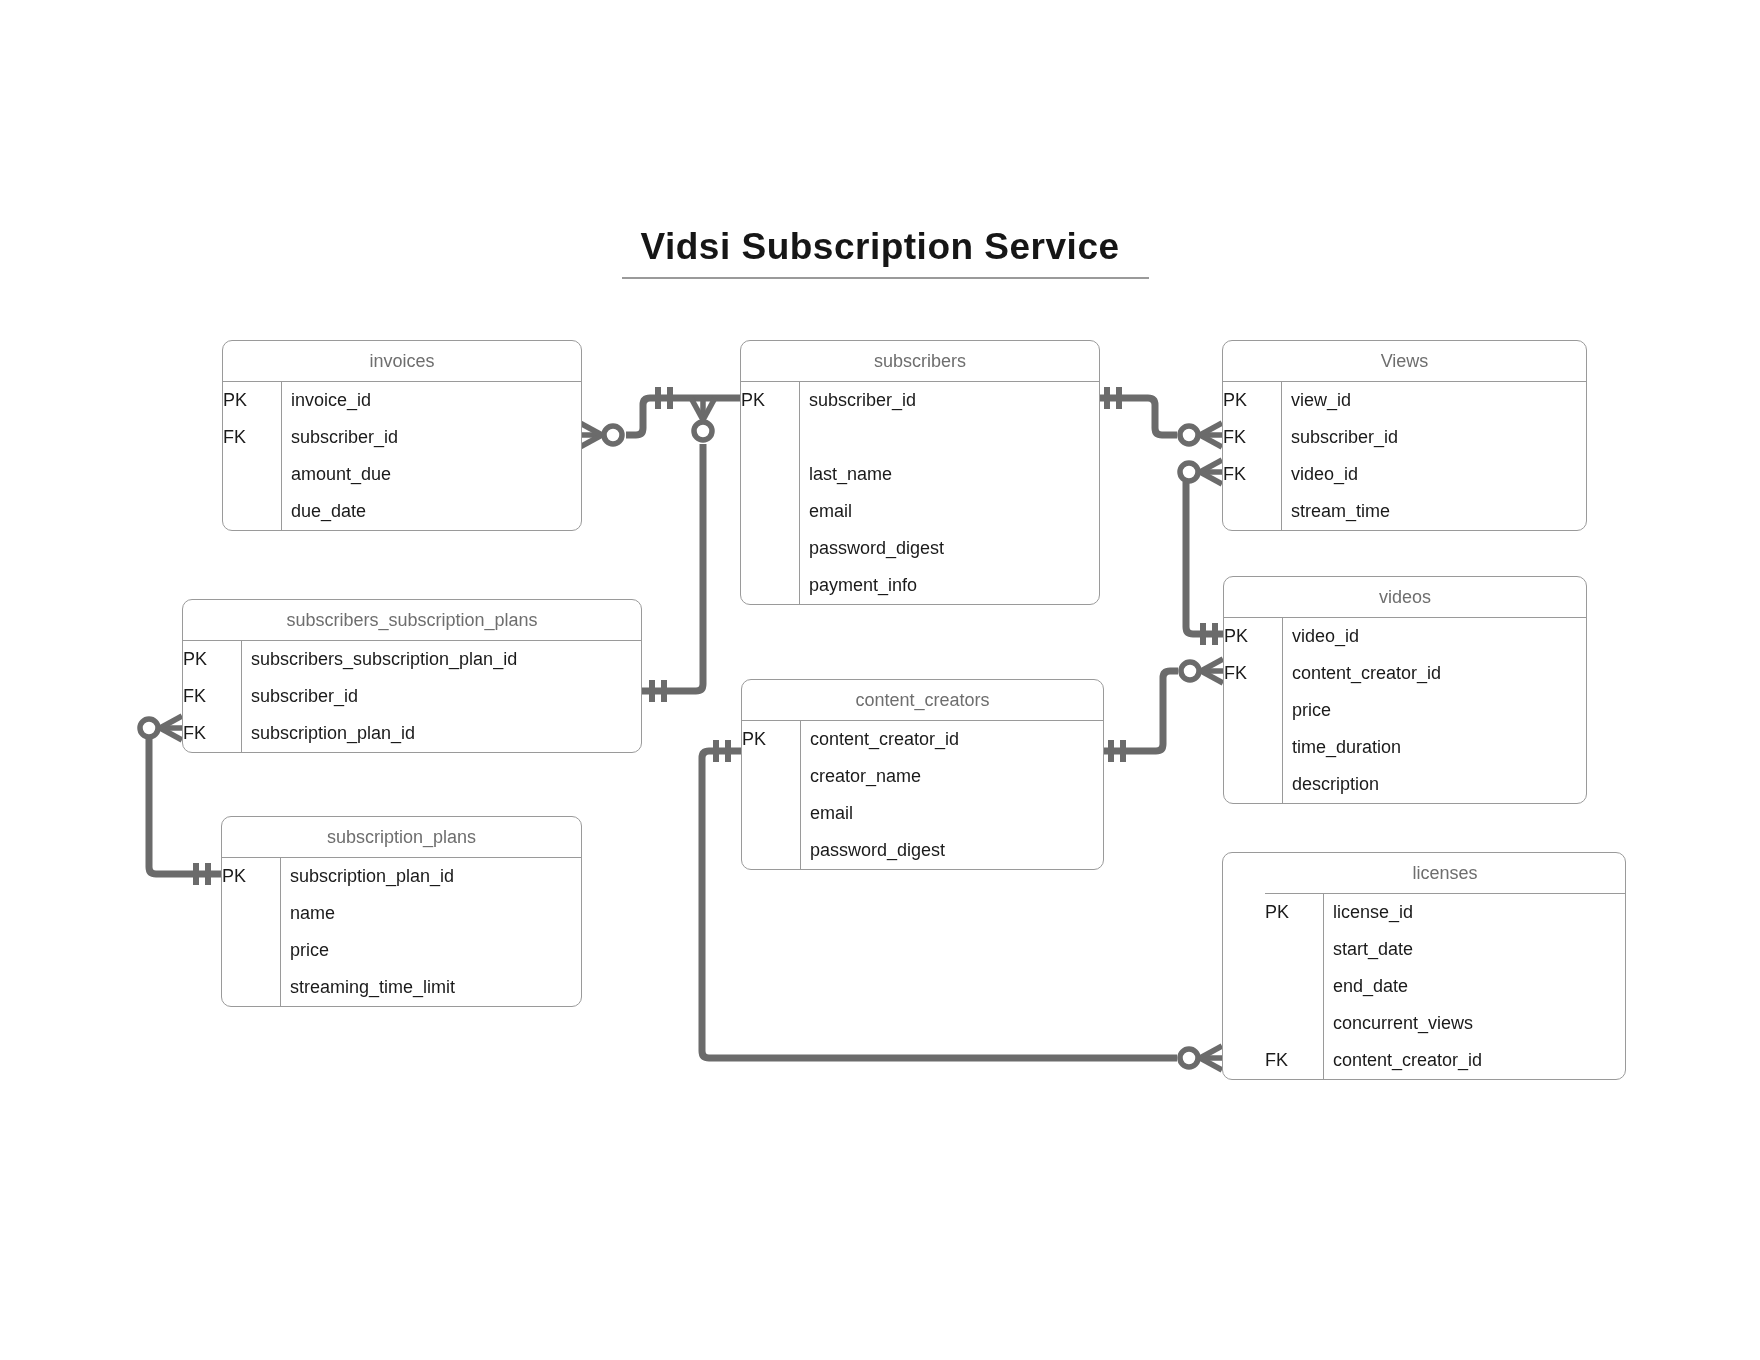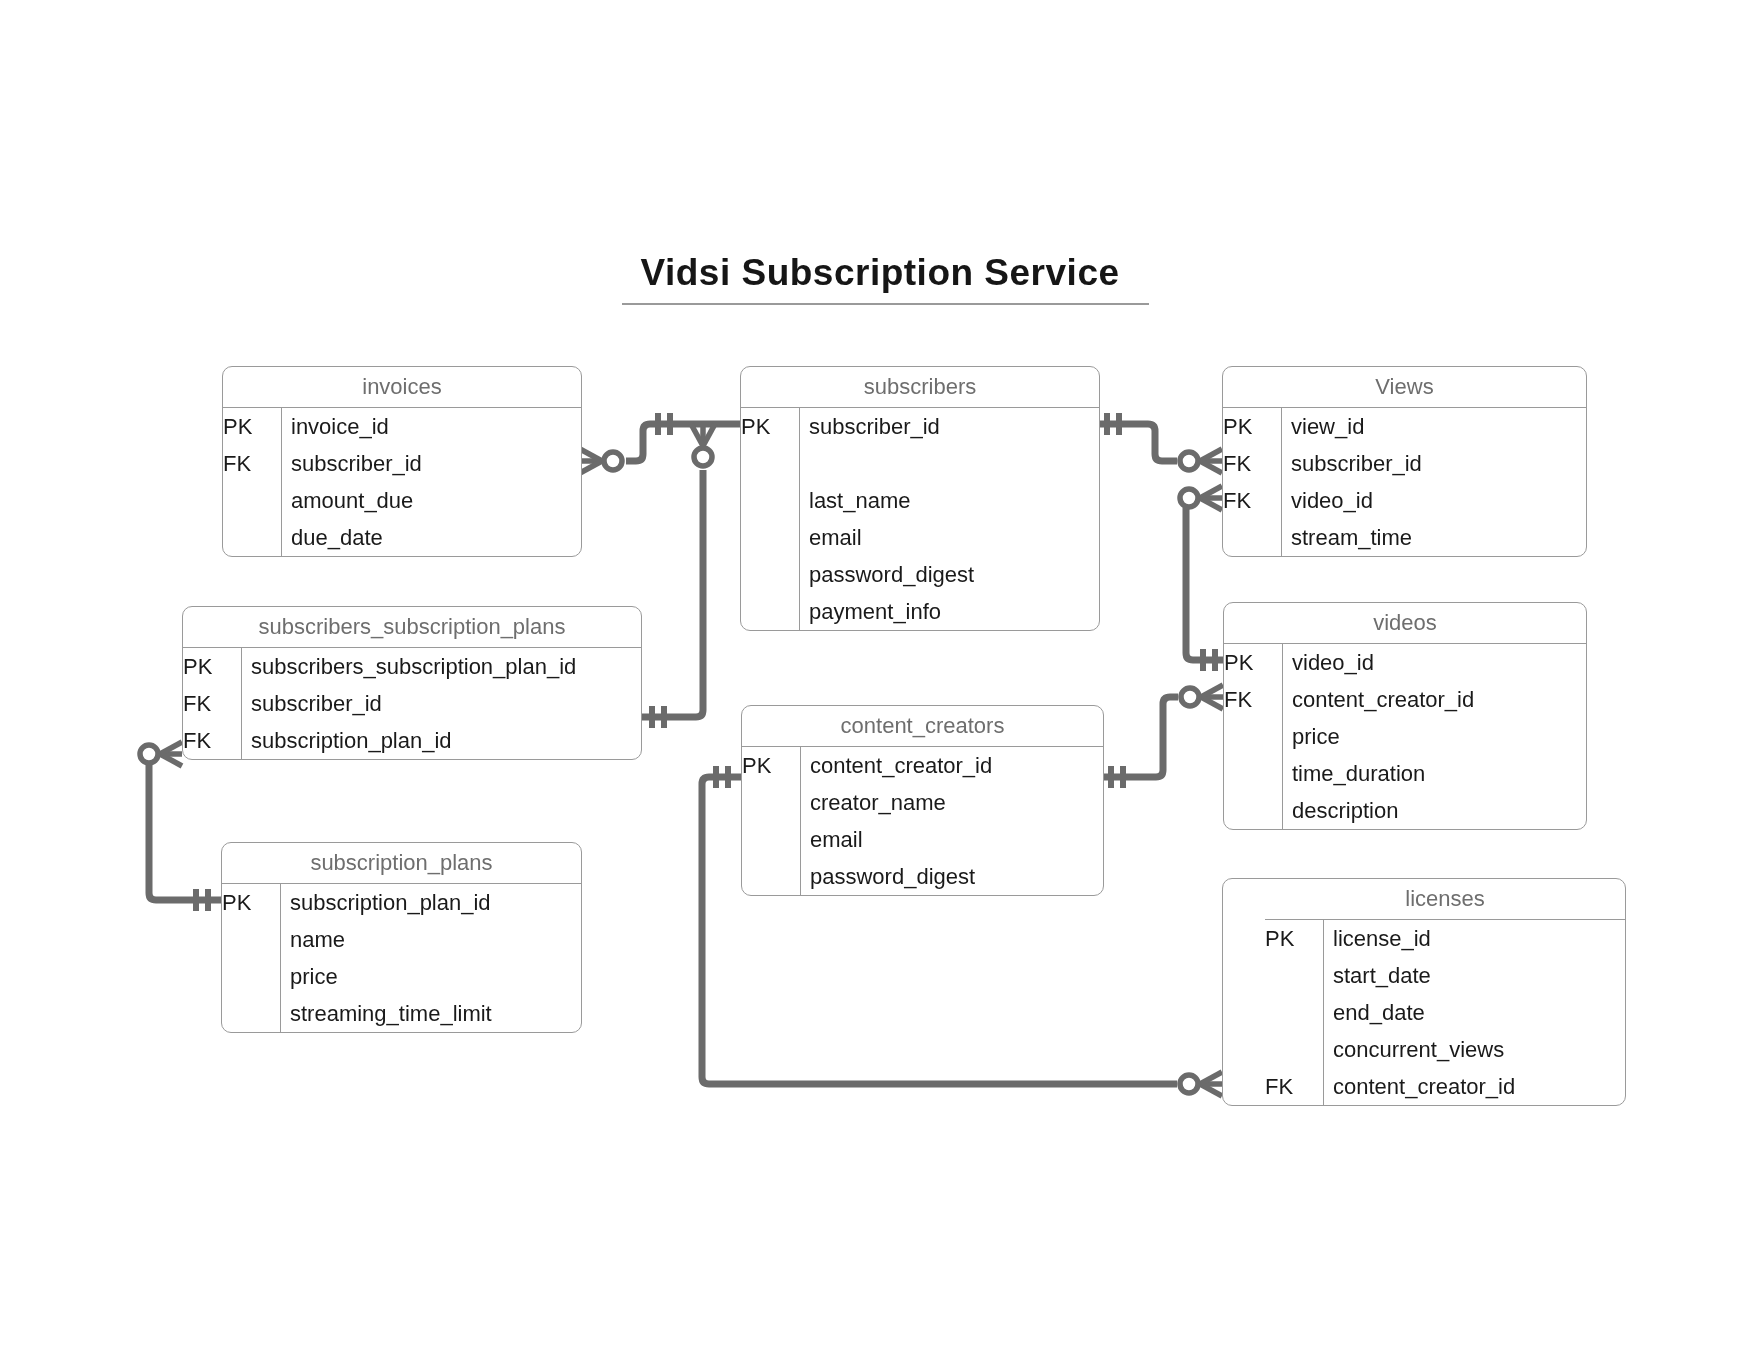--- a/index.html
+++ b/index.html
@@ -1,35 +1,35 @@
 <!DOCTYPE html>
 <html><head>
 <meta charset="utf-8">
 <style>
   html,body{margin:0;padding:0;}
   body{
     width:1760px;height:1360px;position:relative;overflow:hidden;
     background:#ffffff;
     font-family:"Liberation Sans", sans-serif;
   }
-  #canvas{position:absolute;left:0;top:0;width:1760px;height:1164px;margin-top:26px;}
+  #canvas{position:absolute;left:0;top:0;width:1760px;height:1164px;}
   #connector-layer{position:absolute;left:0;top:0;z-index:1;}
   .title{
     position:absolute;left:540px;top:226px;width:680px;
     text-align:center;font-size:37px;font-weight:bold;color:#161616;
     letter-spacing:0.5px;z-index:3;
   }
   .title-underline{
     position:absolute;left:622px;top:277px;width:527px;height:2px;
     background:#9a9a9a;z-index:3;
   }
   .er-table{
     position:absolute;background:#ffffff;
     border:1.5px solid #9a9a9a;border-radius:10px;
-    font-size:22px;color:#1a1a1a;z-index:2;overflow:hidden;
+    font-size:18px;color:#1a1a1a;z-index:2;overflow:hidden;
     box-sizing:content-box;
   }
   .er-table-title{
     height:40px;line-height:40px;text-align:center;
     color:#6e6e6e;border-bottom:1.5px solid #9a9a9a;
     white-space:nowrap;
   }
   .er-row{display:flex;height:37px;line-height:37px;}
   .er-key{
     flex:none;width:58px;text-align:left;
@@ -194,21 +194,21 @@
         </div>
         <div class="er-row">
           <div class="er-key">FK</div>
           <div class="er-field">video_id</div>
         </div>
         <div class="er-row">
           <div class="er-key"></div>
           <div class="er-field">stream_time</div>
         </div>
       </div>
-      <div class="er-table" style="left: 182px; top: 580px; width: 458px;">
+      <div class="er-table" style="left: 182px; top: 599px; width: 458px;">
         <div class="er-table-title">subscribers_subscription_plans</div>
         <div class="er-row">
           <div class="er-key">PK</div>
           <div class="er-field">subscribers_subscription_plan_id</div>
         </div>
         <div class="er-row">
           <div class="er-key">FK</div>
           <div class="er-field">subscriber_id</div>
         </div>
         <div class="er-row">

